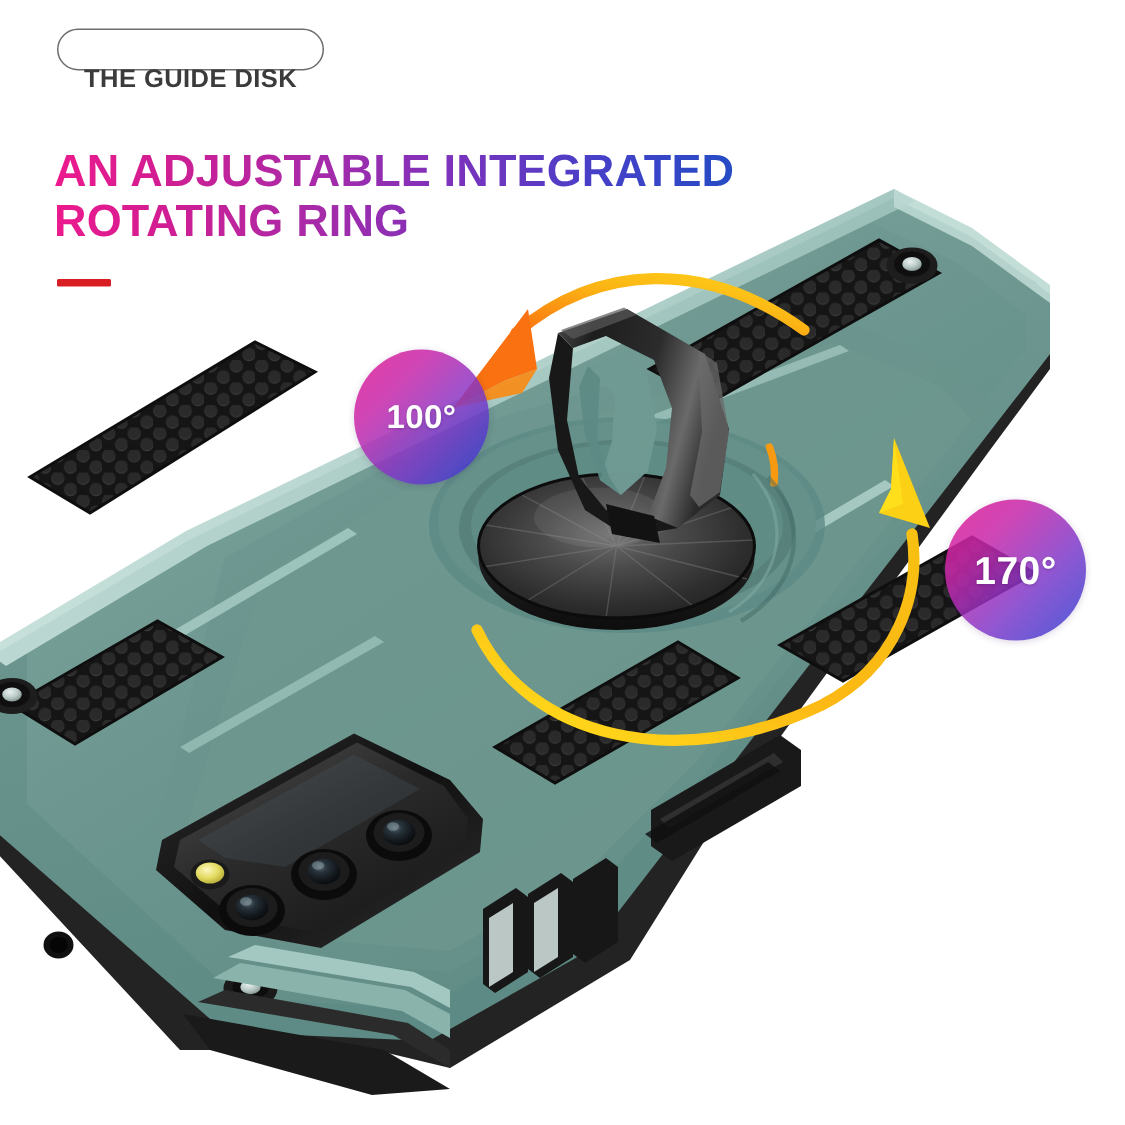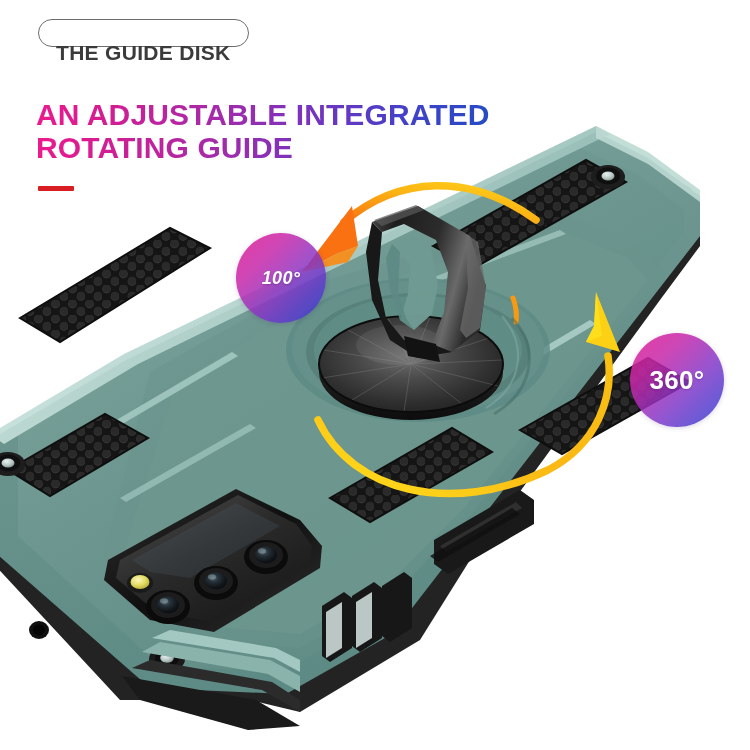--- a/index.html
+++ b/index.html
@@ -50,21 +50,21 @@
     height: 28px;
     padding: 0 17px;
     display: flex;
     align-items: center;
     border: 1.6px solid #6d6d6d;
     border-radius: 15px;
     box-sizing: border-box;
     background: rgba(255,255,255,0.92);
   }
   .badge-pill span {
-    font-size: 21px;
+    font-size: 17px;
     font-weight: bold;
     letter-spacing: 0.3px;
     color: #3b3b3b;
     white-space: nowrap;
     font-family: "Liberation Sans", sans-serif;
     margin-top: 40px;
   }
 
   .headline {
     position: absolute;
@@ -126,21 +126,21 @@
     font-family: "Liberation Sans", sans-serif;
     letter-spacing: 0.3px;
     text-shadow: 0 1px 2px rgba(40,10,70,0.25);
   }
   #bubble-100 {
     left: 236px;
     top: 233px;
     width: 90px;
     height: 90px;
   }
-  #bubble-100 span { font-size: 18px; font-style: italic; }
+  #bubble-100 span { font-size: 22px; }
   #bubble-360 {
     left: 630px;
     top: 333px;
     width: 94px;
     height: 94px;
   }
   #bubble-360 span { font-size: 26px; }
 </style>
 </head>
 <body>
@@ -457,27 +457,27 @@
   </svg>
 
   <div id="copy-layer">
 
     <div class="badge-pill">
       <span>THE GUIDE DISK</span>
     </div>
 
     <div class="headline">
       <span class="hl-line">AN ADJUSTABLE INTEGRATED</span>
-      <span class="hl-line">ROTATING GUIDE</span>
+      <span class="hl-line">ROTATING RING</span>
     </div>
 
     <div class="red-rule"></div>
 
     <div class="angle-bubble" id="bubble-100">
       <span>100°</span>
     </div>
 
     <div class="angle-bubble" id="bubble-360">
-      <span>360°</span>
+      <span>170°</span>
     </div>
 
   </div>
 </div>
 
 </body></html>

